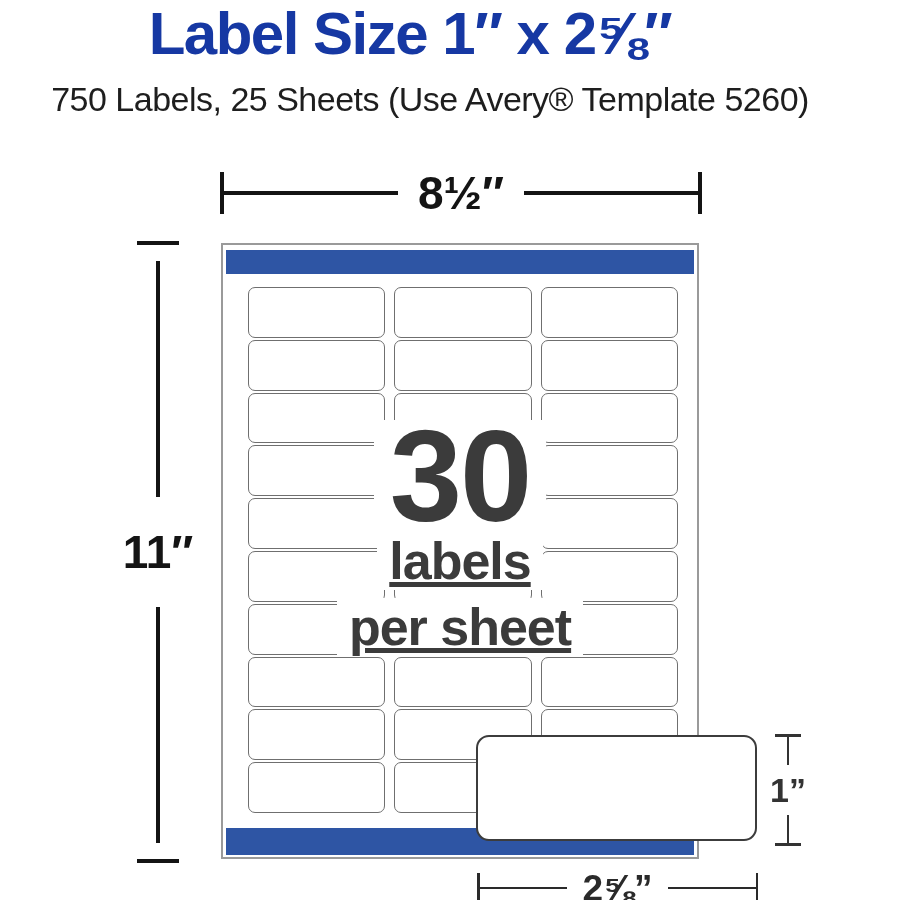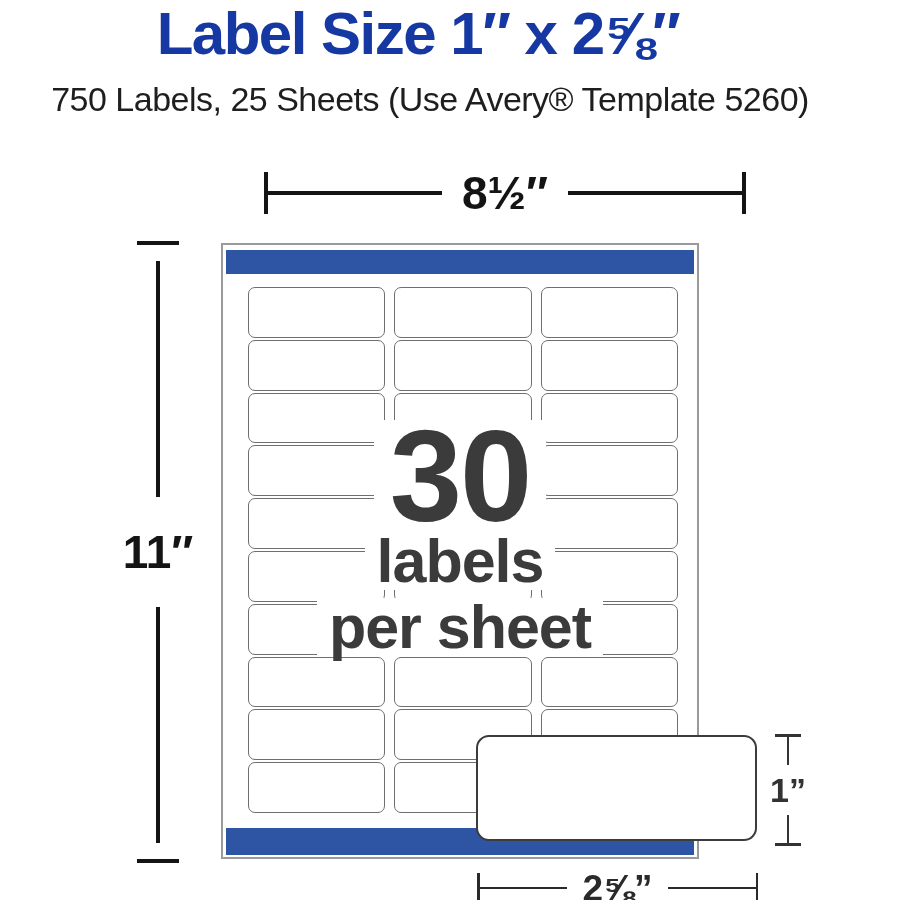--- a/index.html
+++ b/index.html
@@ -2,33 +2,33 @@
 <html style="--c-title-blue: #1638a3; --c-bar-blue: #2e55a4; --c-overlay-text: #3b3b3b; --c-dimension: #141414; --c-label-border: #6f6f6f; --c-sheet-border: #9a9a9a;"><head>
 <meta charset="utf-8">
 <style>
   html,body{margin:0;padding:0;}
   body{
     width:900px;height:900px;position:relative;background:#ffffff;
     font-family:"Liberation Sans", sans-serif;overflow:hidden;
     color:#1a1a1a;
   }
   .title{
-    position:absolute;top:2px;left:16px;width:804px;text-align:center;
+    position:absolute;top:2px;left:8px;width:804px;text-align:center;
     font-size:60px;line-height:64px;font-weight:bold;letter-spacing:-1.5px;
     color:var(--c-title-blue,#1638a3);
   }
   .subtitle{
     position:absolute;top:80px;left:0;width:860px;text-align:center;
     font-size:34px;line-height:38px;font-weight:400;letter-spacing:-0.5px;
     color:#1e1e1e;
   }
   
   .dim-w{
     position:absolute;left:220px;top:170px;width:482px;height:46px;
-    display:flex;align-items:center;color:var(--c-dimension,#141414);margin-left:44px;
+    display:flex;align-items:center;color:var(--c-dimension,#141414);
   }
   .dim-w .tick{width:4px;height:42px;background:var(--c-dimension,#141414);}
   .dim-w .line{flex:1;height:4px;background:var(--c-dimension,#141414);}
   .dim-w .val{font-size:46px;font-weight:bold;line-height:1;padding:0 20px;white-space:nowrap;}
   
   .dim-h{
     position:absolute;left:116px;top:241px;width:84px;height:622px;
     display:flex;flex-direction:column;align-items:center;color:var(--c-dimension,#141414);gap:16px;
   }
   .dim-h .tick{height:4px;width:42px;background:var(--c-dimension,#141414);}
@@ -52,21 +52,21 @@
     border:1.5px solid var(--c-label-border,#6f6f6f);border-radius:7px;
     background:#ffffff;box-sizing:border-box;
   }
   
   .overlay{
     position:absolute;left:221px;top:420px;width:478px;text-align:center;
     color:var(--c-overlay-text,#3b3b3b);z-index:5;font-weight:bold;
   }
   .overlay .wbox{display:inline-block;background:#ffffff;}
   .overlay .big{font-size:130px;line-height:112px;letter-spacing:-2px;padding:0 16px;}
-  .overlay .small{font-size:61px;line-height:58px;letter-spacing:-1px;padding:0 12px;}
+  .overlay .small{font-size:52px;line-height:58px;letter-spacing:-1px;padding:0 12px;text-decoration:underline;}
   .overlay .gap{margin-top:8px;}
   
   .big-label{
     position:absolute;left:476px;top:735px;width:281px;height:106px;
     background:#ffffff;border:2.5px solid #3c3c3c;border-radius:13px;
     box-sizing:border-box;z-index:6;
   }
   
   .dim-lh{
     position:absolute;left:766px;top:734px;width:44px;height:112px;

